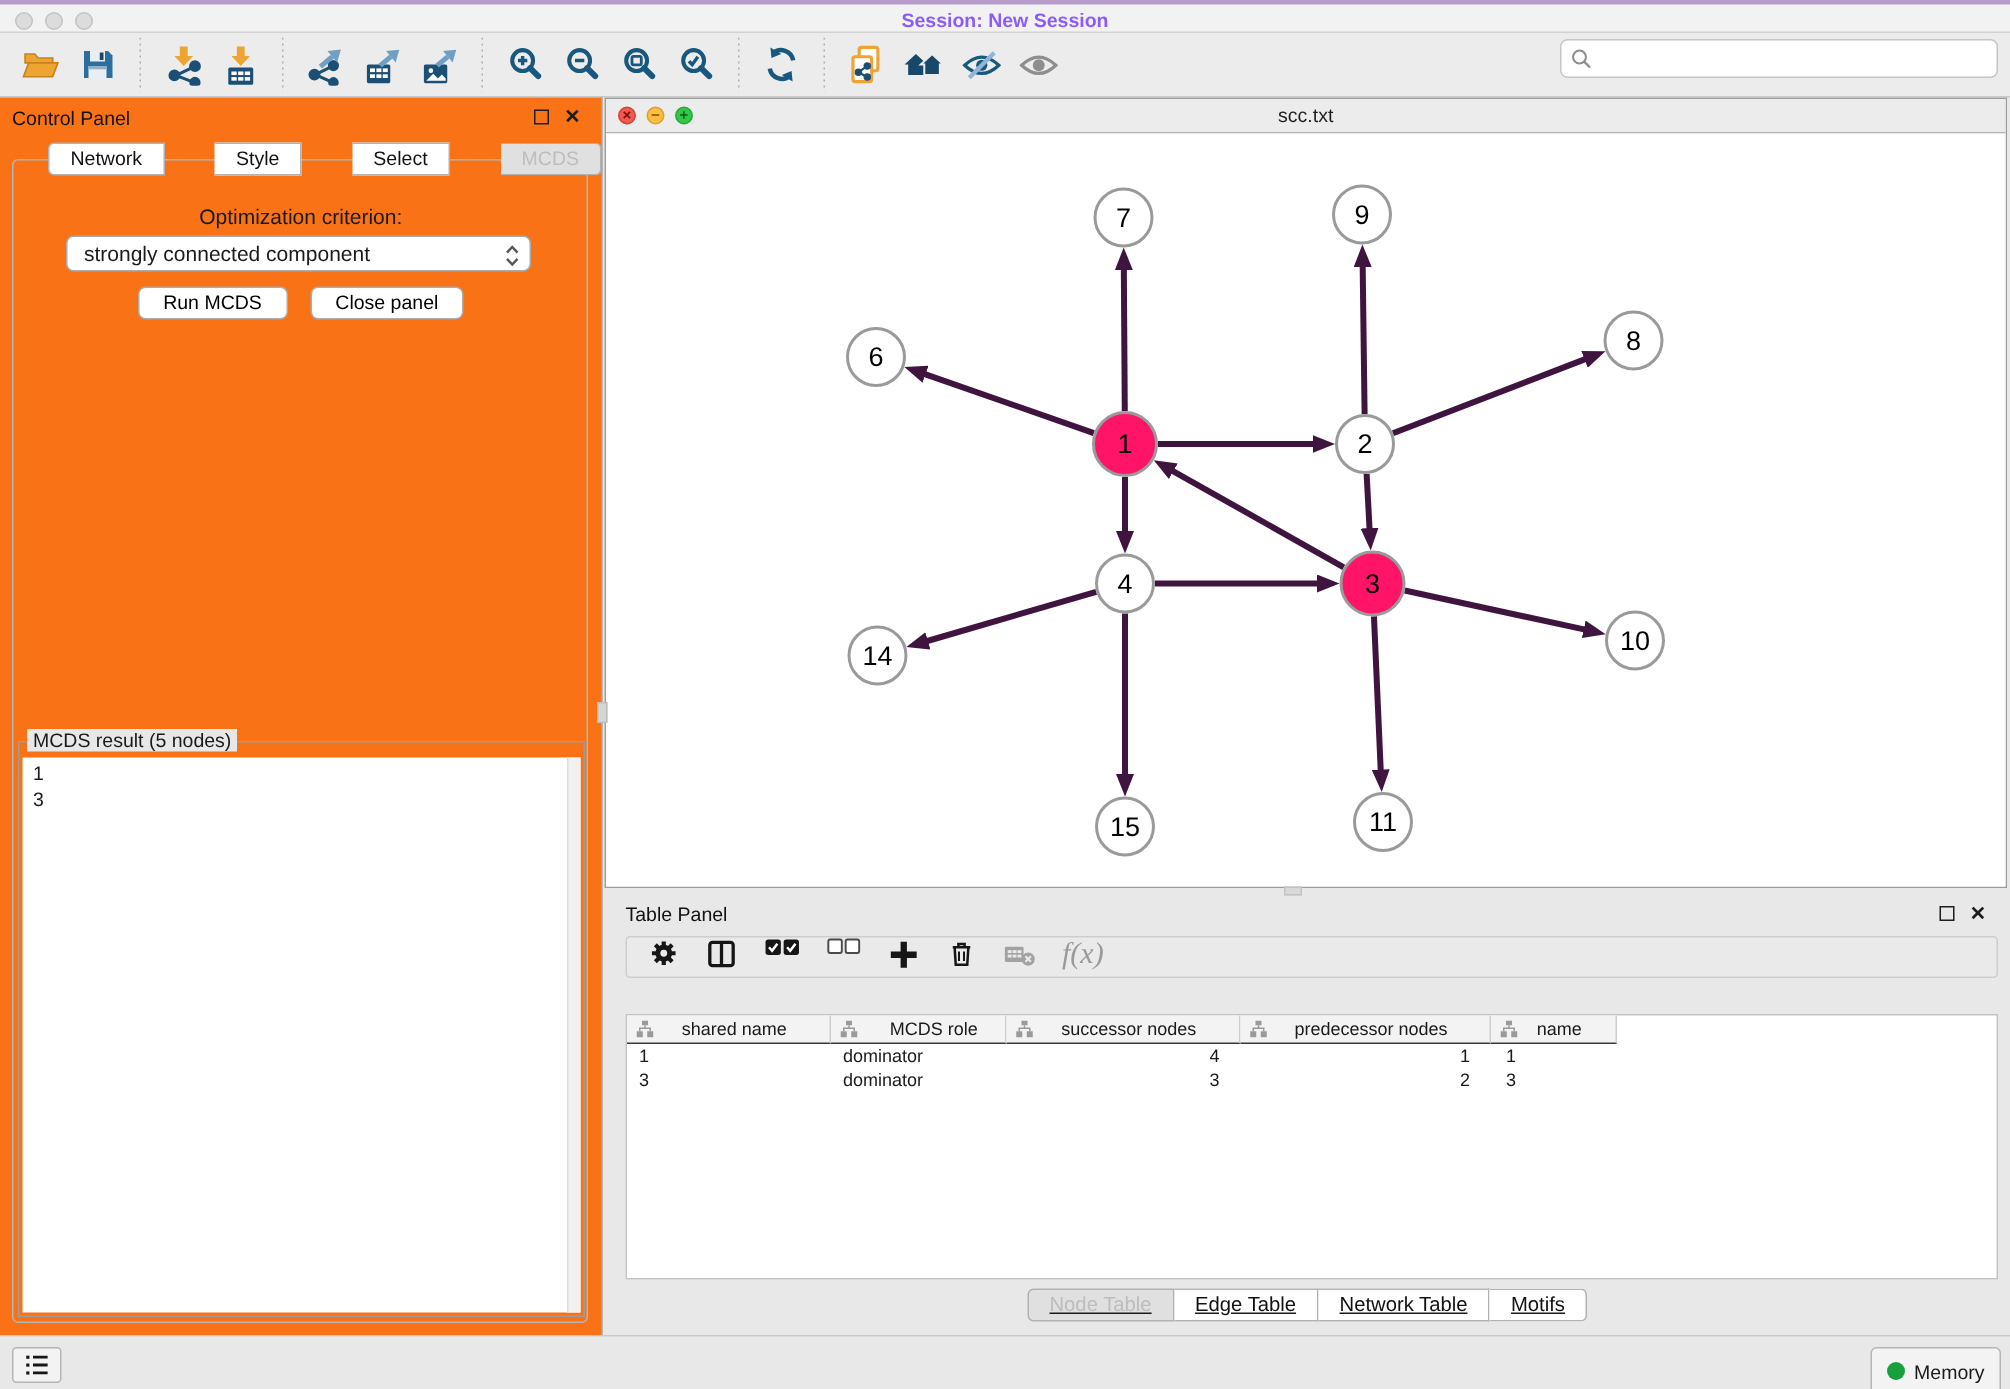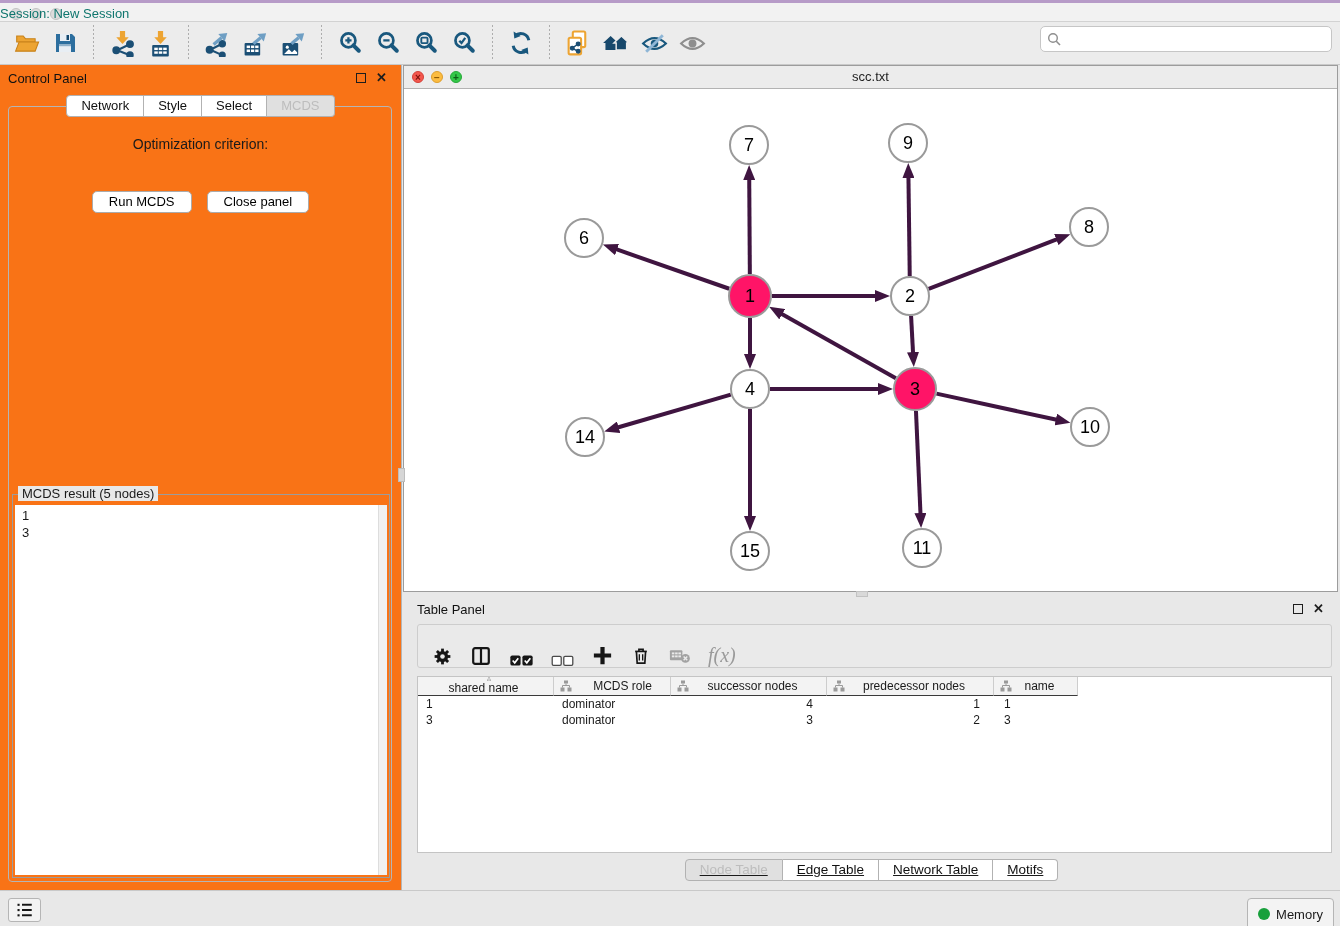--- a/index.html
+++ b/index.html
@@ -7,21 +7,21 @@
   body {
     width:1340px; height:926px; position:relative; overflow:hidden;
     background:#e8e8e8; color:#1a1a1a;
     font-family:"Liberation Sans", sans-serif; font-size:13px;
   }
   
   .titlebar { position:absolute; left:0; top:0; width:1340px; height:22px;
     background:#f2f2f2; border-top:3px solid #b79bc8; border-bottom:1px solid #d2d2d2; }
   .tl-dots { position:absolute; left:10px; top:5px; display:flex; gap:8px; }
   .tl-dot { width:12px; height:12px; border-radius:50%; background:#dcdcdc; border:1px solid #c3c3c3; }
-  .win-title { position:absolute; left:0; right:0; top:2px; text-align:left; color:#0f766e; line-height:18px; }
+  .win-title { position:absolute; left:0; right:0; top:2px; text-align:center; color:#8b5cf6; line-height:18px;font-weight:bold; }
 
   
   .toolbar { position:absolute; left:0; top:22px; width:1340px; height:43px;
     background:#ececec; border-bottom:1px solid #c9c9c9; display:flex; align-items:center; padding-left:8px; }
   .tb-icon { width:32px; height:34px; margin:0 3px; display:flex; align-items:center; justify-content:center; }
   .tb-sep { width:1px; height:36px; margin:0 9px;
     background-image:linear-gradient(#adadad 40%, rgba(0,0,0,0) 0); background-size:1px 4px; }
   .search { position:absolute; right:8px; top:4px; width:292px; height:26px; background:#fff;
     border:1px solid #c6c6c6; border-radius:5px; display:flex; align-items:center; padding:0 6px; }
   .search input { border:none; outline:none; flex:1; font-size:13px; background:transparent;
@@ -32,21 +32,21 @@
   .panel-btns { display:flex; gap:10px; align-items:center; }
   .float-btn { width:10px; height:10px; border:1.5px solid #1d1d1d; background:transparent; }
   .close-btn { font-size:13px; font-weight:bold; color:#1d1d1d; line-height:10px; }
 
   
   .control-panel { position:absolute; left:0; top:65px; width:402px; height:825px;
     border-right:1px solid #b5b5b5; background:#f97316; }
   .cp-header { position:relative; height:26px; }
   .cp-header .panel-title { position:absolute; left:8px; top:6px; }
   .cp-header .panel-btns { position:absolute; right:14px; top:8px; }
-  .cp-tabs { position:absolute; left:0; right:0; top:30px; display:flex; justify-content:center; z-index:3; }
+  .cp-tabs { position:absolute; left:0; right:0; top:30px; display:flex; justify-content:space-between; z-index:3;padding-left:32px; }
   .seg { height:22px; line-height:20px; padding:0 14px; background:#fff; border:1px solid #b2b2b2;
     border-left:none; font-size:13px; color:#111; text-align:center; }
   .seg:first-child { border-left:1px solid #b2b2b2; border-radius:4px 0 0 4px; }
   .seg:last-child { border-radius:0 4px 4px 0; }
   .seg.active { background:#e0e0e0; color:#bdbdbd; }
   .cp-box { position:absolute; left:8px; right:9px; top:41px; bottom:8px;
     border:1px solid #b5b5b5; border-radius:4px; z-index:1; }
   .opt-label { position:absolute; left:0; right:0; top:71px; text-align:center; font-size:14px; z-index:2; }
   .cp-select { position:absolute; left:44px; top:92px; width:310px; height:24px; background:#fff;
     border:1px solid #ababab; border-radius:5px; line-height:22px; padding-left:11px; font-size:14px; z-index:2; }
@@ -77,23 +77,23 @@
   .v-split-handle { position:absolute; left:398px; top:468px; width:7px; height:14px;
     background:#d6d6d6; border:1px solid #bdbdbd; z-index:5; }
   .h-split-handle { position:absolute; left:856px; top:591px; width:12px; height:6px;
     background:#d9d9d9; border:1px solid #c2c2c2; z-index:5; }
 
   
   .table-panel { position:absolute; left:403px; top:597px; width:937px; height:293px; background:#e8e8e8; }
   .tp-header { position:relative; height:26px; }
   .tp-header .panel-title { position:absolute; left:14px; top:5px; }
   .tp-header .panel-btns { position:absolute; right:16px; top:7px; }
-  .tp-toolbar { position:absolute; left:14px; width:915px; top:27px; height:44px;
+  .tp-toolbar { position:absolute; left:14px; width:915px; top:27px; height:28px;
     border:1px solid #cdcdcd; border-radius:3px; background:#eaeaea;
-    display:flex; align-items:flex-end; gap:17px; padding-left:14px; }
+    display:flex; align-items:flex-start; gap:17px; padding-left:14px; }
   .tp-tool { display:flex; align-items:center; justify-content:center; }
   .fx-label { font-family:"Liberation Serif", serif; font-style:italic; font-size:20px; color:#9a9a9a; }
   .tp-table { position:absolute; left:14px; width:915px; top:79px; height:177px;
     background:#fff; border:1px solid #c4c4c4; }
   .thead { display:flex; height:19px; }
   .th { height:19px; background:#f3f3f3; border-right:1px solid #cdcdcd; border-bottom:1px solid #3a3a3a;
     display:flex; align-items:center; font-size:12px; padding-left:6px; }
   .th-label { flex:1; text-align:center; padding-right:10px; }
   .tr { display:flex; height:16px; line-height:16px; font-size:12px; }
   .td { padding:0 8px; overflow:hidden; white-space:nowrap; }
@@ -309,20 +309,29 @@
     </span>
   </div>
   <div class="cp-tabs" id="cp-tabs">
       <div class="seg">Network</div>
       <div class="seg">Style</div>
       <div class="seg">Select</div>
       <div class="seg active">MCDS</div>
     </div>
   <div class="cp-box"></div>
   <div class="opt-label">Optimization criterion:</div>
+  <div class="cp-select">
+    <span>strongly connected component</span>
+    <span class="chevrons">
+      <svg width="9" height="15" viewBox="0 0 9 15">
+          <path d="M1 5.4 4.5 1.6 8 5.4" fill="none" stroke="#555" stroke-width="1.6"></path>
+          <path d="M1 9.6 4.5 13.4 8 9.6" fill="none" stroke="#555" stroke-width="1.6"></path>
+        </svg>
+    </span>
+  </div>
   <div class="cp-buttons">
     <button class="btn">Run MCDS</button>
     <button class="btn">Close panel</button>
   </div>
   <div class="result-group">
     <span class="result-title">MCDS result (5 nodes)</span>
     <div class="result-area" id="result-area">1
 3</div>
     <div class="result-scroll"></div>
   </div>
@@ -479,21 +488,21 @@
             <rect x="7.4" y="11.9" width="2.7" height="2"></rect>
             <rect x="10.8" y="11.9" width="2.7" height="2"></rect>
           </g>
           <path d="M16.3 13.1l3.8 3.8M20.1 13.1l-3.8 3.8" stroke="#eaeaea" stroke-width="1.5"></path>
         </svg>
     </span>
     <span class="tp-tool fx-label">f(x)</span>
   </div>
   <div class="tp-table">
     <div class="thead" id="thead">
-        <div class="th" style="width: 136px; flex-direction: column;">
+        <div class="th" style="width: 136px;">
           <svg width="12" height="12" viewBox="0 0 12 12">
             <rect x="4" y="0.5" width="4" height="3" fill="#9a9a9a"></rect>
             <rect x="0.5" y="7.5" width="4" height="4" fill="#9a9a9a"></rect>
             <rect x="7.5" y="7.5" width="4" height="4" fill="#9a9a9a"></rect>
             <path d="M6 3.5v2M2.5 7.5v-2h7v2" stroke="#9a9a9a" fill="none"></path>
           </svg>
           <span class="th-label">shared name</span>
         </div>
         <div class="th" style="width: 117px; gap: 13px;">
           <svg width="12" height="12" viewBox="0 0 12 12">

